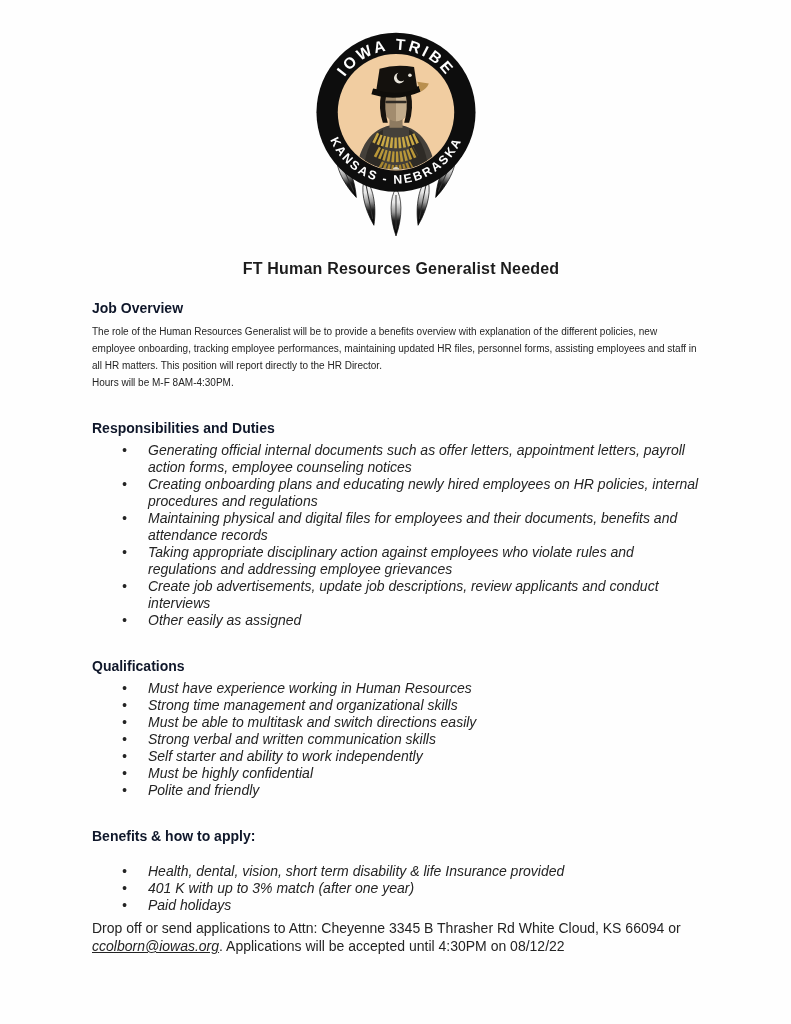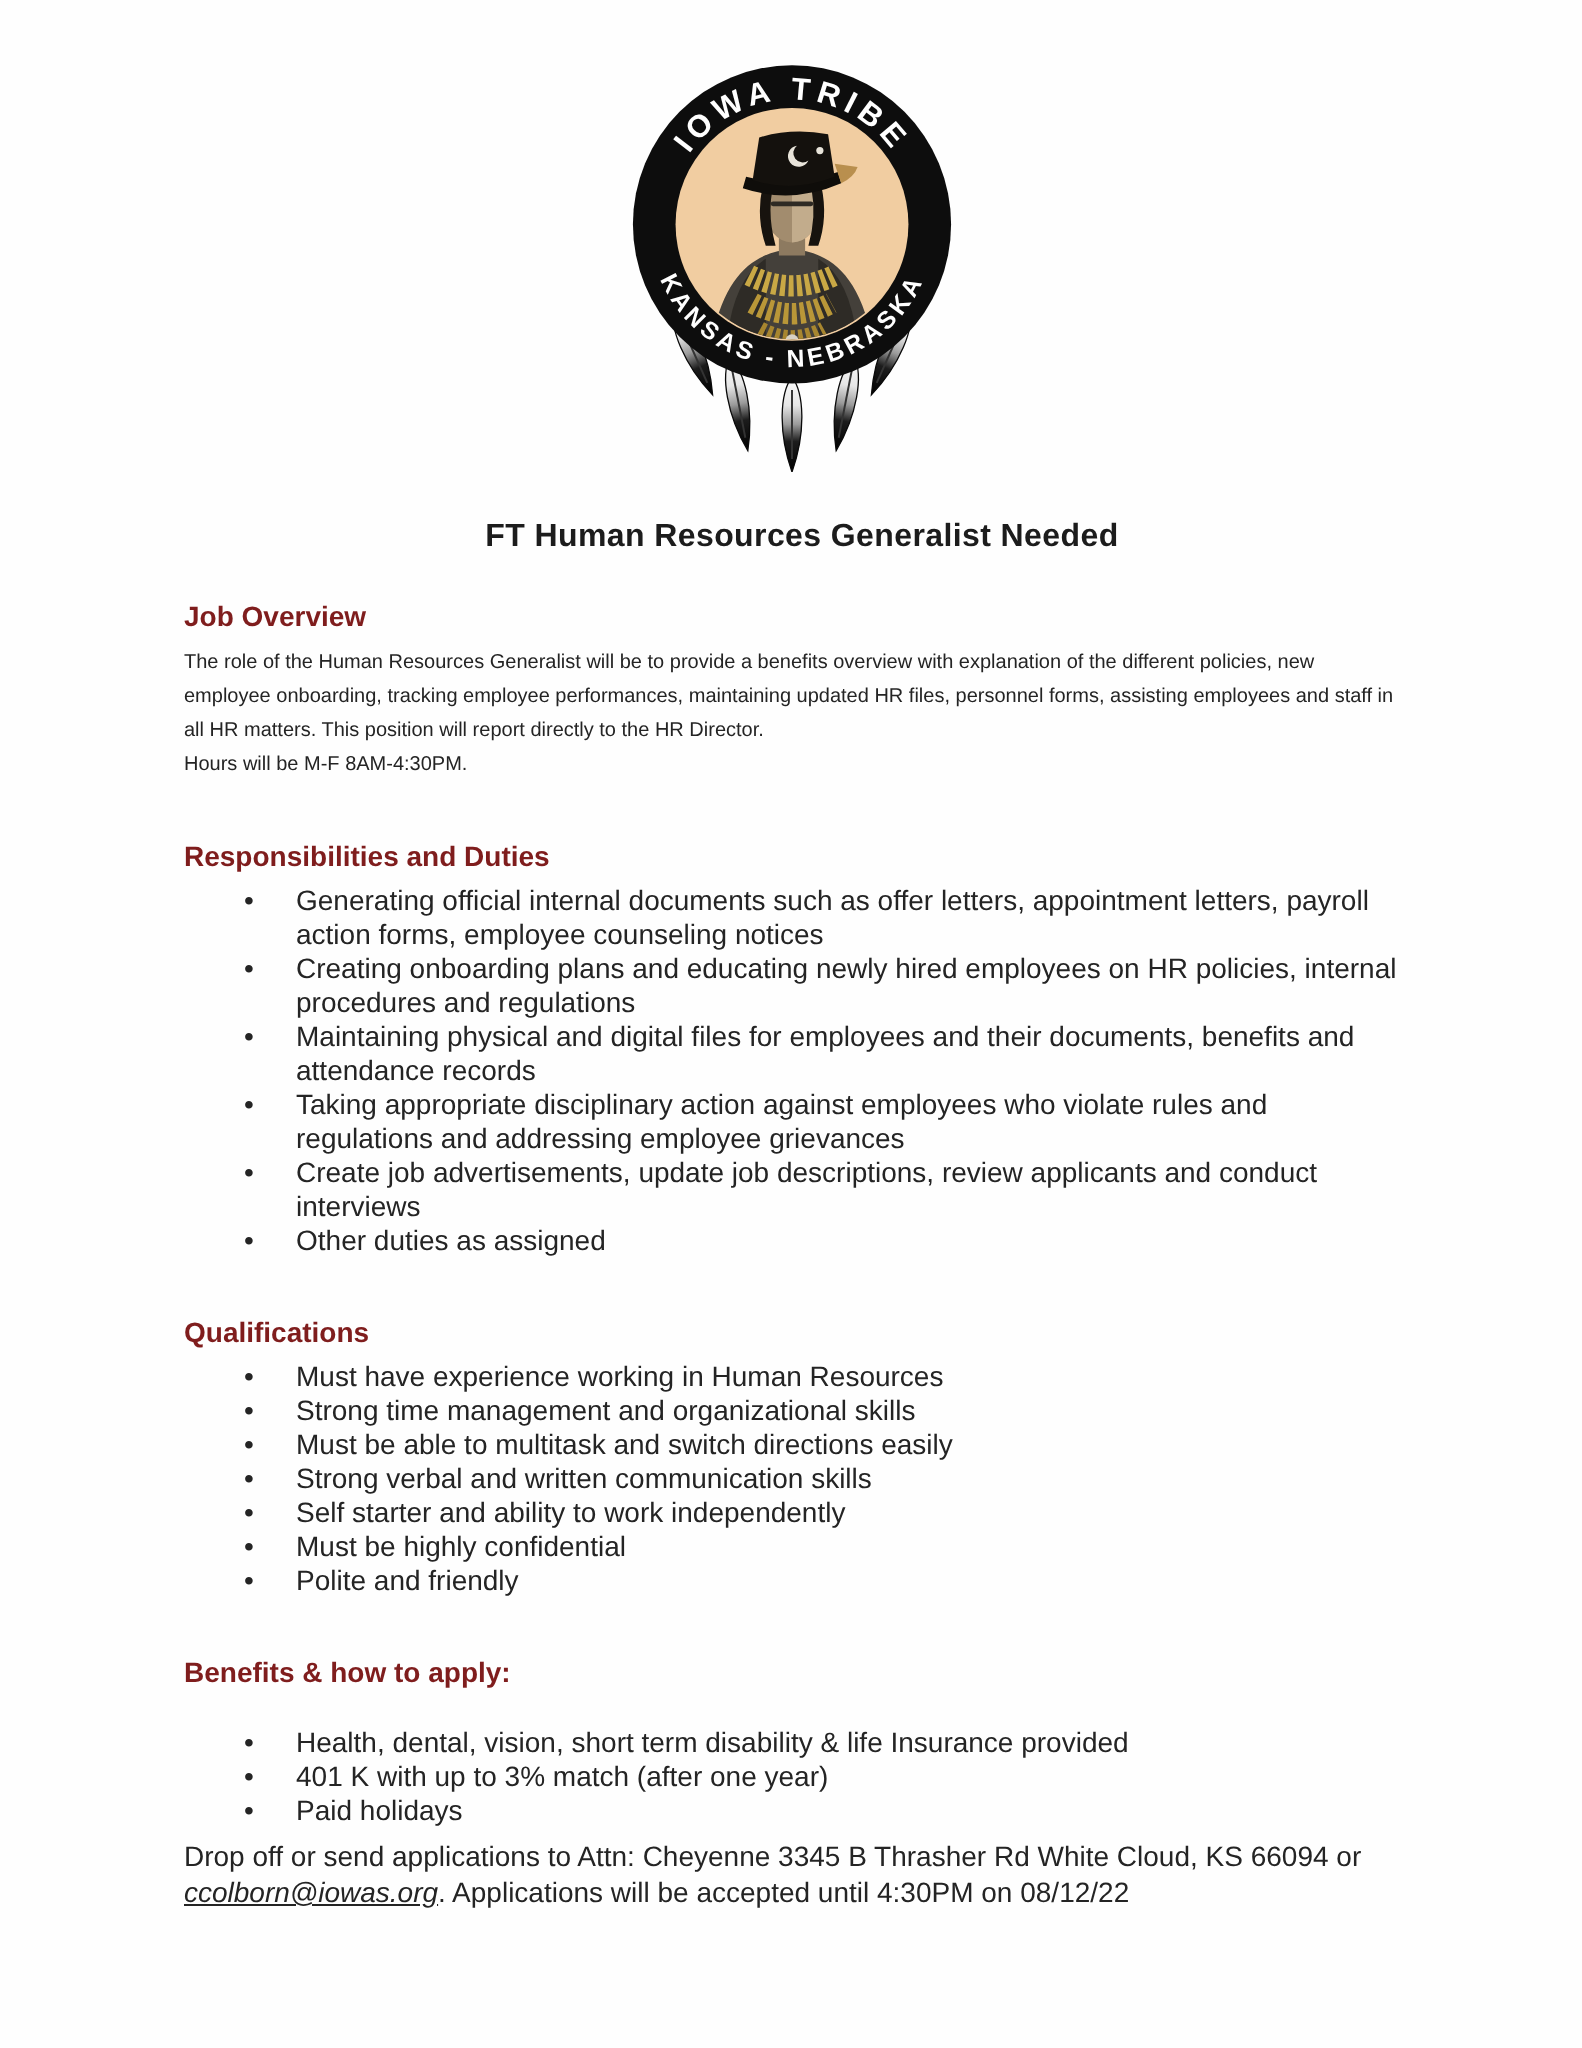--- a/index.html
+++ b/index.html
@@ -30,21 +30,21 @@
     letter-spacing: 0.2px;
     padding-left: 11px;
   }
   .content {
     margin: 0 92px;
     width: 607px;
   }
   .section h2 {
     font-size: 14px;
     font-weight: bold;
-    color: #7f1d1d;
+    color: #0f172a;
     margin: 0;
   }
   .section { margin-top: 29px; }
   .section.first { margin-top: 22px; }
   .section p {
     font-size: 10px;
     line-height: 17px;
     margin: 7px 0 0 0;
   }
   .section p.no-gap { margin-top: 0; }
@@ -52,20 +52,21 @@
     list-style: none;
     margin: 6px 0 0 0;
     padding: 0;
   }
   .section ul.spaced { margin-top: 19px; }
   .section li {
     position: relative;
     padding-left: 56px;
     font-size: 14px;
     line-height: 17px;
+    font-style: italic;
   }
   .section li::before {
     content: "\2022";
     position: absolute;
     left: 30px;
     top: 0;
     font-size: 14px;
   }
   .footer-line {
     margin: 5px 0 0 0;
@@ -158,21 +159,21 @@
     </section>
 
     <section class="section">
       <h2>Responsibilities and Duties</h2>
       <ul>
         <li>Generating official internal documents such as offer letters, appointment letters, payroll action forms, employee counseling notices</li>
         <li>Creating onboarding plans and educating newly hired employees on HR policies, internal procedures and regulations</li>
         <li>Maintaining physical and digital files for employees and their documents, benefits and attendance records</li>
         <li>Taking appropriate disciplinary action against employees who violate rules and regulations and addressing employee grievances</li>
         <li>Create job advertisements, update job descriptions, review applicants and conduct interviews</li>
-        <li>Other duties as assigned</li>
+        <li>Other easily as assigned</li>
       </ul>
     </section>
 
     <section class="section">
       <h2>Qualifications</h2>
       <ul>
         <li>Must have experience working in Human Resources</li>
         <li>Strong time management and organizational skills</li>
         <li>Must be able to multitask and switch directions easily</li>
         <li>Strong verbal and written communication skills</li>

